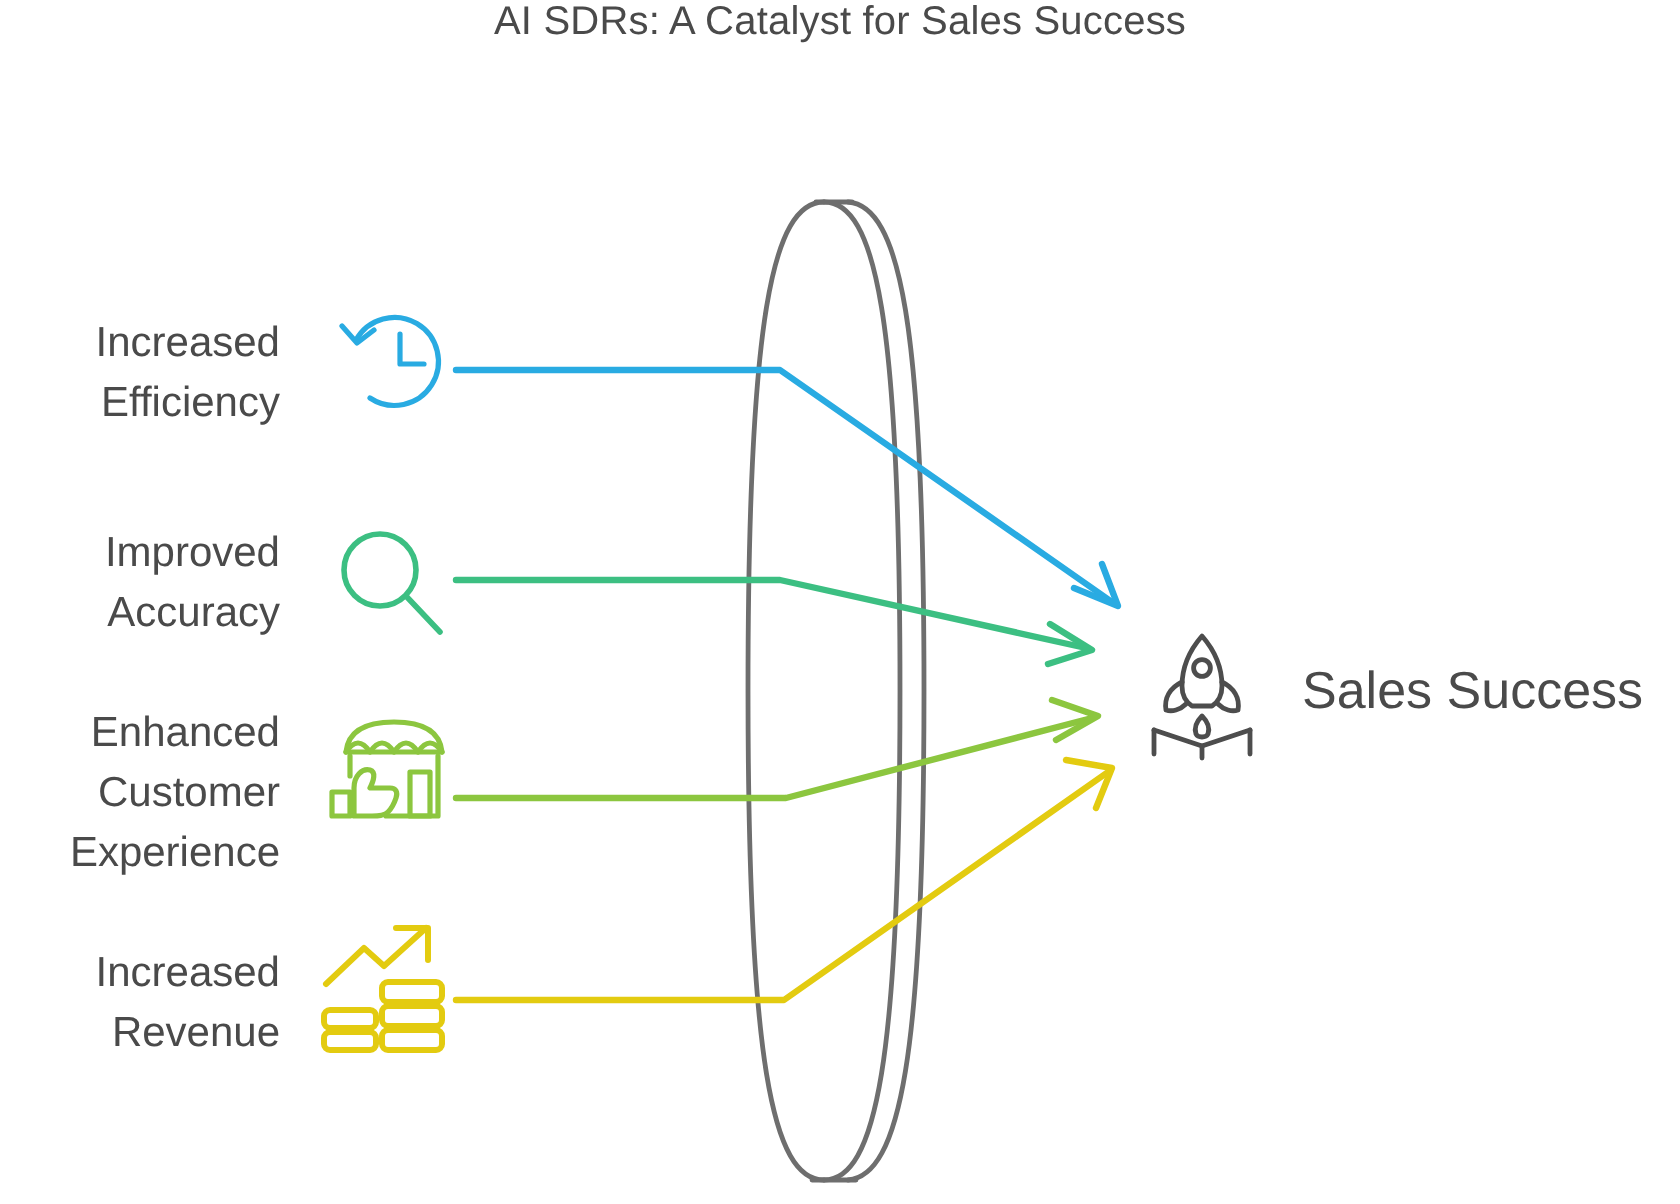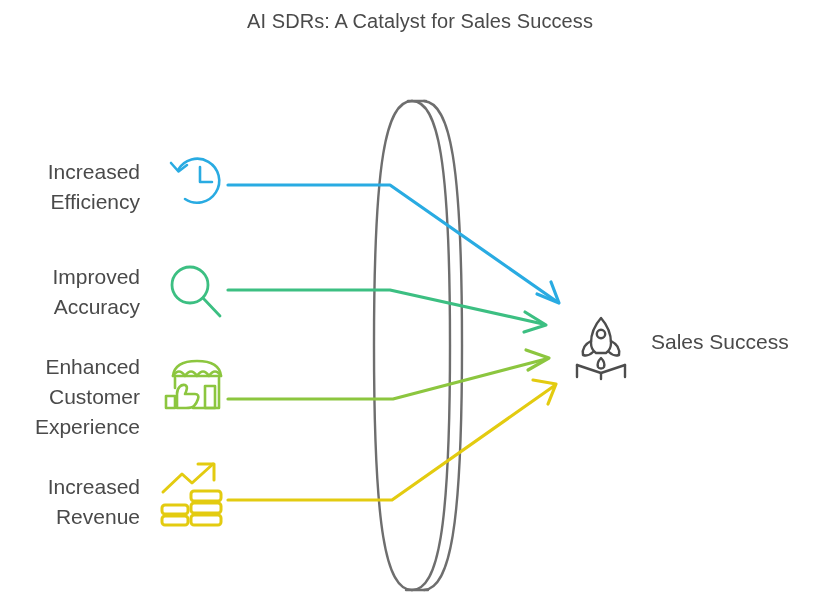--- a/index.html
+++ b/index.html
@@ -14,21 +14,21 @@
   #canvas {
     position: relative;
     width: 840px;
     height: 602px;
     background: #ffffff;
     overflow: hidden;
   }
   #diagram-title {
     position: absolute;
     left: 0;
-    top: 10px;
+    top: 0;
     width: 840px;
     text-align: center;
     font-size: 20px;
     color: #4a4a4a;
     font-family: "Liberation Sans", sans-serif;
     letter-spacing: 0.1px;
     white-space: nowrap;
   }
   .node-label {
     position: absolute;
@@ -43,21 +43,21 @@
   .node-label span { display: block; }
   #label-efficiency { top: 157px; }
   #label-accuracy   { top: 262px; }
   #label-experience { top: 352px; }
   #label-revenue    { top: 472px; }
 
   #outcome-label {
     position: absolute;
     left: 651px;
     top: 330px;
-    font-size: 21px;
+    font-size: 26px;
     color: #4a4a4a;
     font-family: "Liberation Sans", sans-serif;
     white-space: nowrap;
   }
   .icon-box {
     position: absolute;
   }
   #icon-efficiency { left: 164px; top: 153px; }
   #icon-accuracy   { left: 166px; top: 262px; }
   #icon-experience { left: 163px; top: 358px; }

